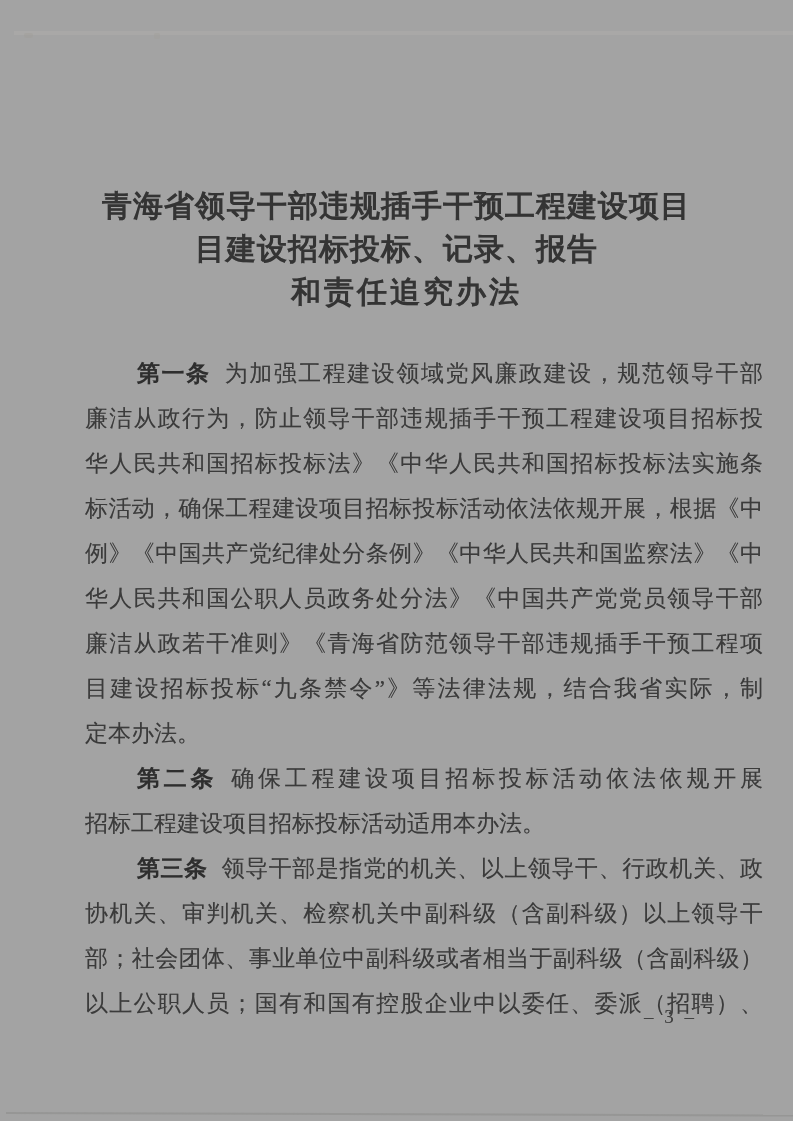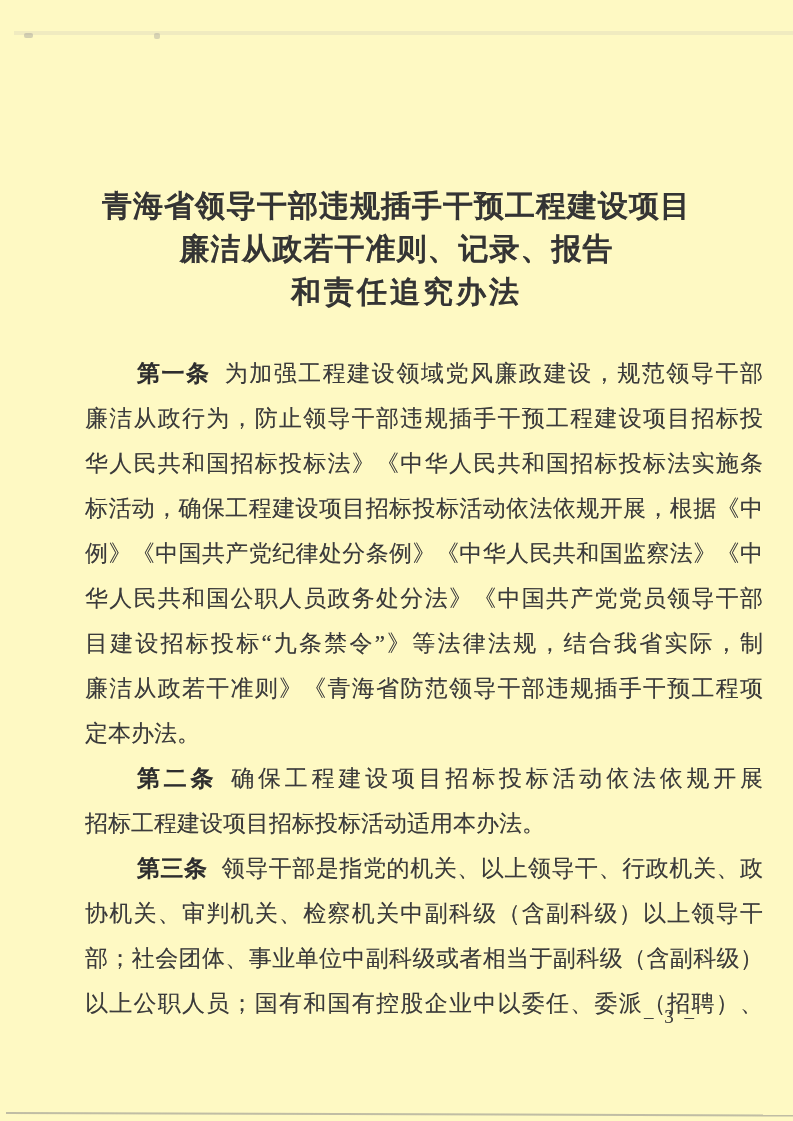--- a/index.html
+++ b/index.html
@@ -5,21 +5,21 @@
   html, body {
     margin: 0;
     padding: 0;
     background: #ffffff;
   }
   .page {
     position: relative;
     width: 793px;
     height: 1121px;
     overflow: hidden;
-    background: #fef9c3;
+    background: #a3a3a3;
     font-family: "Liberation Serif", "DejaVu Serif", serif;
     color: #3b3b3b;
     text-shadow: 0 0 0.5px rgba(70, 70, 70, 0.45);
   }
 
   
   .scan-band-top {
     position: absolute;
     top: 31px;
     left: 14px;
@@ -108,33 +108,33 @@
 <body>
 
 <div class="page">
 
   <div class="scan-band-top"></div>
   <div class="scan-dot-a"></div>
   <div class="scan-dot-b"></div>
 
   <h1 class="doc-title">
     <span class="title-line">青海省领导干部违规插手干预工程建设项目</span>
-    <span class="title-line">廉洁从政若干准则、记录、报告</span>
+    <span class="title-line">目建设招标投标、记录、报告</span>
     <span class="title-line spaced">和责任追究办法</span>
   </h1>
 
   <div class="doc-body">
       <div class="body-line first" style="text-align: justify; text-align-last: justify;"><span class="article-label">第一条</span><span>为加强工程建设领域党风廉政建设，规范领导干部</span></div>
       <div class="body-line" style="text-align: justify; text-align-last: justify;"><span>廉洁从政行为，防止领导干部违规插手干预工程建设项目招标投</span></div>
       <div class="body-line" style="text-align: justify; text-align-last: justify;"><span>华人民共和国招标投标法》《中华人民共和国招标投标法实施条</span></div>
       <div class="body-line" style="text-align: justify; text-align-last: justify;"><span>标活动，确保工程建设项目招标投标活动依法依规开展，根据《中</span></div>
       <div class="body-line" style="text-align: justify; text-align-last: justify;"><span>例》《中国共产党纪律处分条例》《中华人民共和国监察法》《中</span></div>
       <div class="body-line" style="text-align: justify; text-align-last: justify;"><span>华人民共和国公职人员政务处分法》《中国共产党党员领导干部</span></div>
+      <div class="body-line" style="text-align: justify; text-align-last: justify;"><span>廉洁从政若干准则》《青海省防范领导干部违规插手干预工程项</span></div>
       <div class="body-line" style="text-align: justify; text-align-last: justify;"><span>目建设招标投标“九条禁令”》等法律法规，结合我省实际，制</span></div>
-      <div class="body-line" style="text-align: justify; text-align-last: justify;"><span>廉洁从政若干准则》《青海省防范领导干部违规插手干预工程项</span></div>
       <div class="body-line" style=""><span>定本办法。</span></div>
       <div class="body-line first" style="text-align: justify; text-align-last: justify;"><span class="article-label">第二条</span><span>确保工程建设项目招标投标活动依法依规开展</span></div>
       <div class="body-line" style=""><span>招标工程建设项目招标投标活动适用本办法。</span></div>
       <div class="body-line first" style="text-align: justify; text-align-last: justify;"><span class="article-label">第三条</span><span>领导干部是指党的机关、以上领导干、行政机关、政</span></div>
       <div class="body-line" style="text-align: justify; text-align-last: justify;"><span>协机关、审判机关、检察机关中副科级（含副科级）以上领导干</span></div>
       <div class="body-line" style="text-align: justify; text-align-last: justify;"><span>部；社会团体、事业单位中副科级或者相当于副科级（含副科级）</span></div>
       <div class="body-line" style="text-align: justify; text-align-last: justify;"><span>以上公职人员；国有和国有控股企业中以委任、委派（招聘）、</span></div>
     </div>
 
   <div class="page-number">– 3 –</div>

